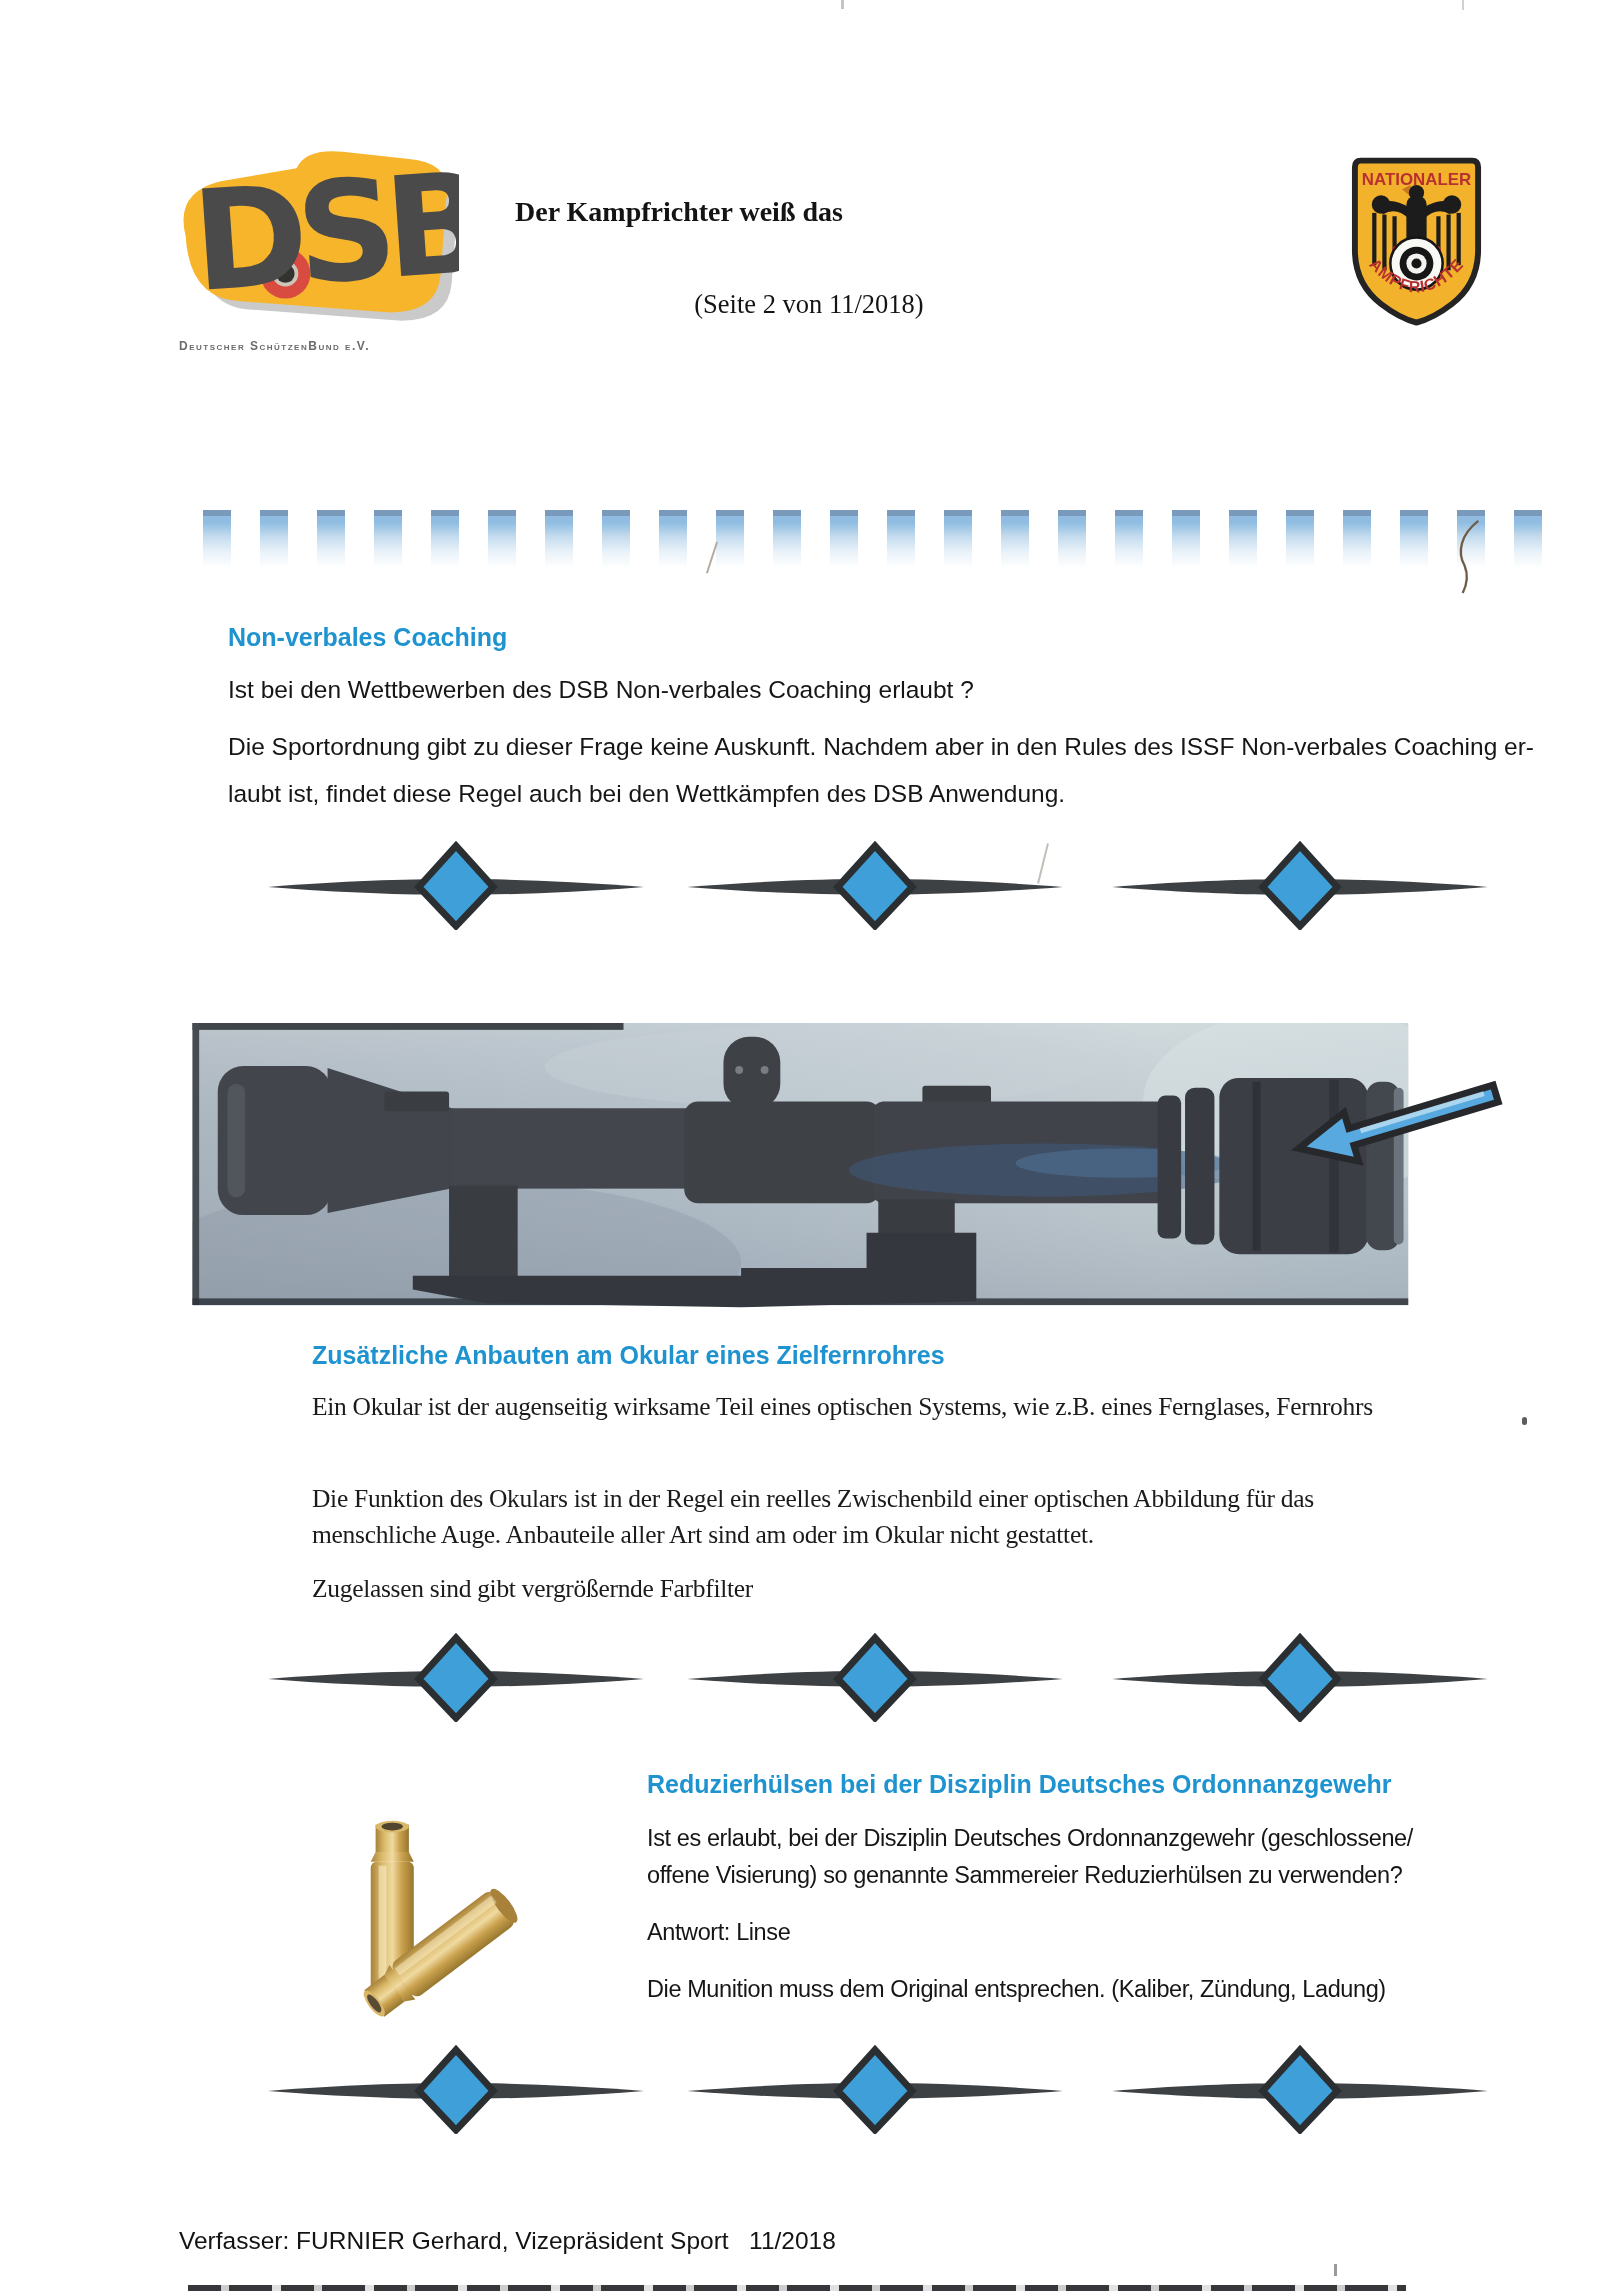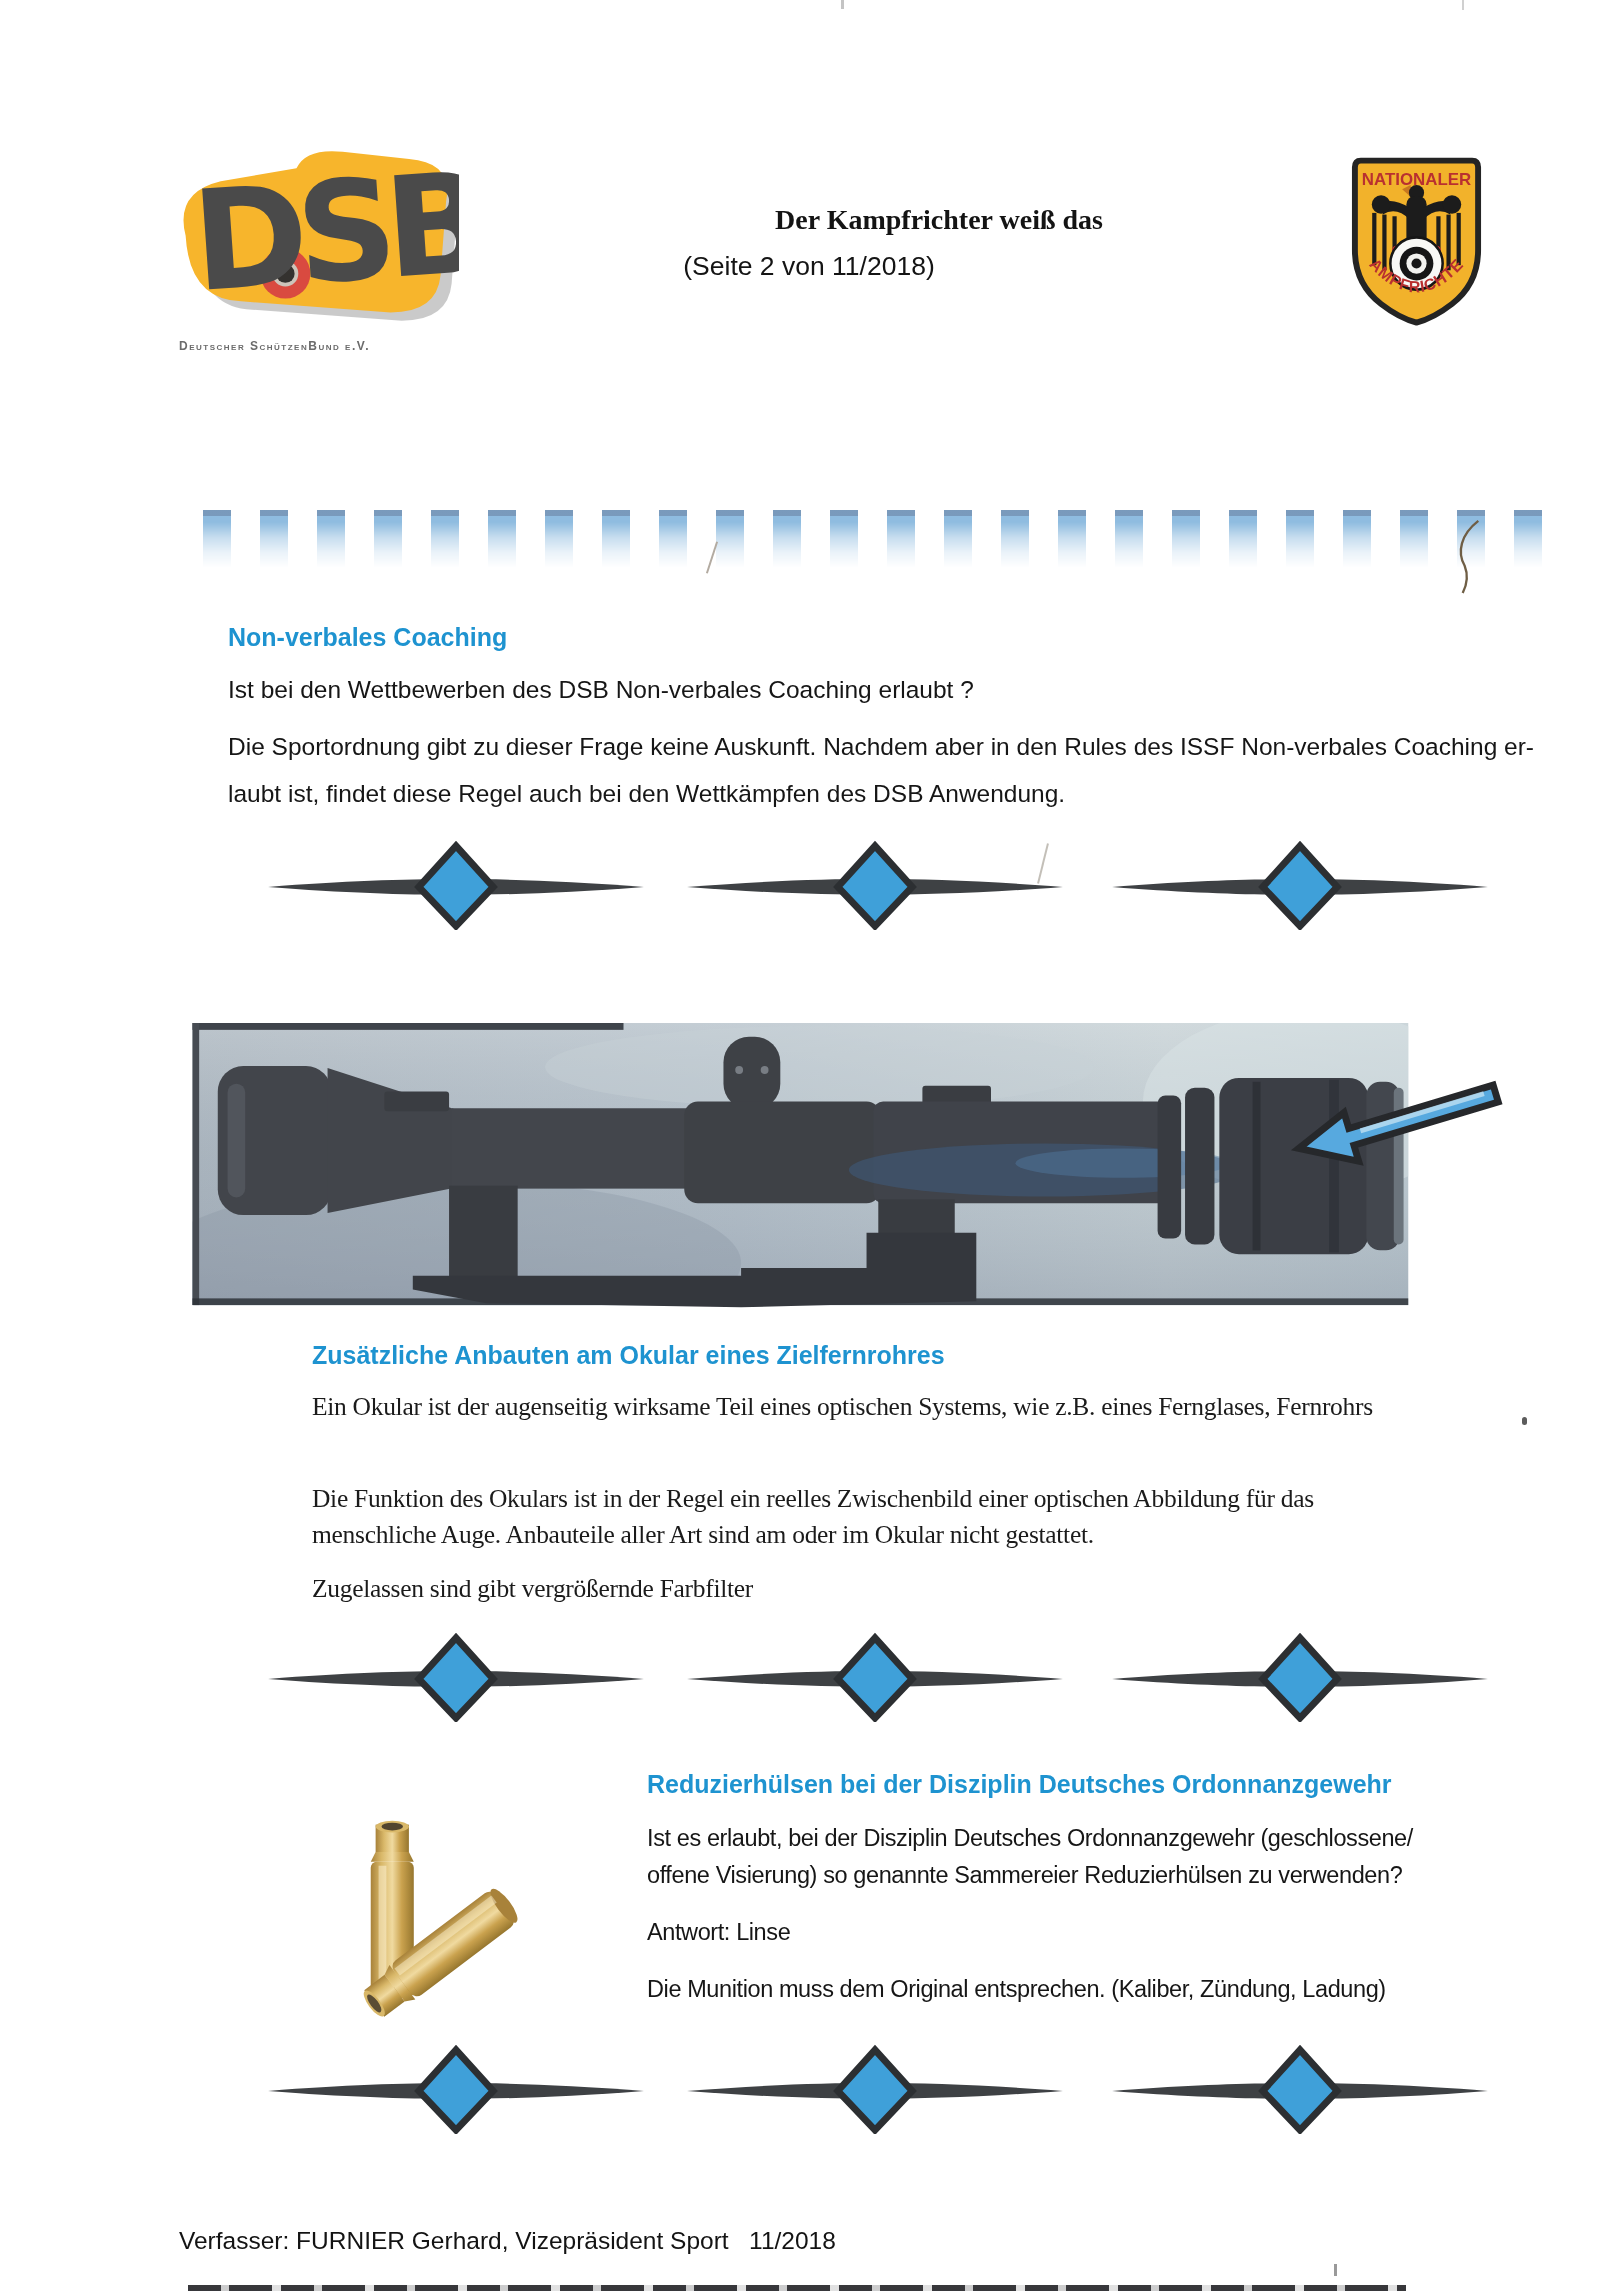--- a/index.html
+++ b/index.html
@@ -3,22 +3,22 @@
 <meta charset="utf-8">
 <style>
   html,body{margin:0;padding:0;background:#e8e8e8;}
   #page{position:relative;width:1621px;height:2292px;background:#ffffff;overflow:hidden;
         font-family:"Liberation Sans",sans-serif;}
   .abs{position:absolute;}
   .t-sans{font-family:"Liberation Sans",sans-serif;font-size:24.5px;color:#161616;}
   .t-sans2{font-family:"Liberation Sans",sans-serif;font-size:23.5px;letter-spacing:-0.4px;color:#161616;text-align:right;}
   .t-serif{font-family:"Liberation Serif",serif;font-size:25.5px;color:#1b1b1b;letter-spacing:-0.3px;}
   .h-blue{font-family:"Liberation Sans",sans-serif;font-size:25px;font-weight:bold;color:#1e93d0;}
-  .title1{font-family:"Liberation Serif",serif;font-size:28px;font-weight:bold;color:#141414;text-align:right;margin-top:8px;}
-  .title2{font-family:Liberation Sans, sans-serif;font-size:26.5px;color:#141414;text-align:center;}
+  .title1{font-family:"Liberation Serif",serif;font-size:28px;font-weight:bold;color:#141414;text-align:left;}
+  .title2{font-family:Liberation Serif, serif;font-size:26.5px;color:#141414;text-align:center;margin-top:38px;}
   .footer{font-family:"Liberation Sans",sans-serif;font-size:24.5px;color:#131313;white-space:pre;}
   .logo-sub{font-family:"Liberation Sans",sans-serif;font-size:12px;font-weight:600;color:#6b6b6b;
             font-variant:small-caps;letter-spacing:1.5px;}
   
   #dashes{left:203px;top:510px;width:1345px;height:61px;}
   .dash-main{position:absolute;left:0;top:0;right:0;bottom:0;
      background:repeating-linear-gradient(90deg,#8fbce0 0 28px,rgba(0,0,0,0) 28px 57px);
      -webkit-mask-image:linear-gradient(180deg,#000 0,#000 20%,rgba(0,0,0,.5) 45%,rgba(0,0,0,.18) 70%,transparent 95%);
      mask-image:linear-gradient(180deg,#000 0,#000 20%,rgba(0,0,0,.5) 45%,rgba(0,0,0,.18) 70%,transparent 95%);}
   .dash-top{position:absolute;left:0;top:0;right:0;height:5.9px;

